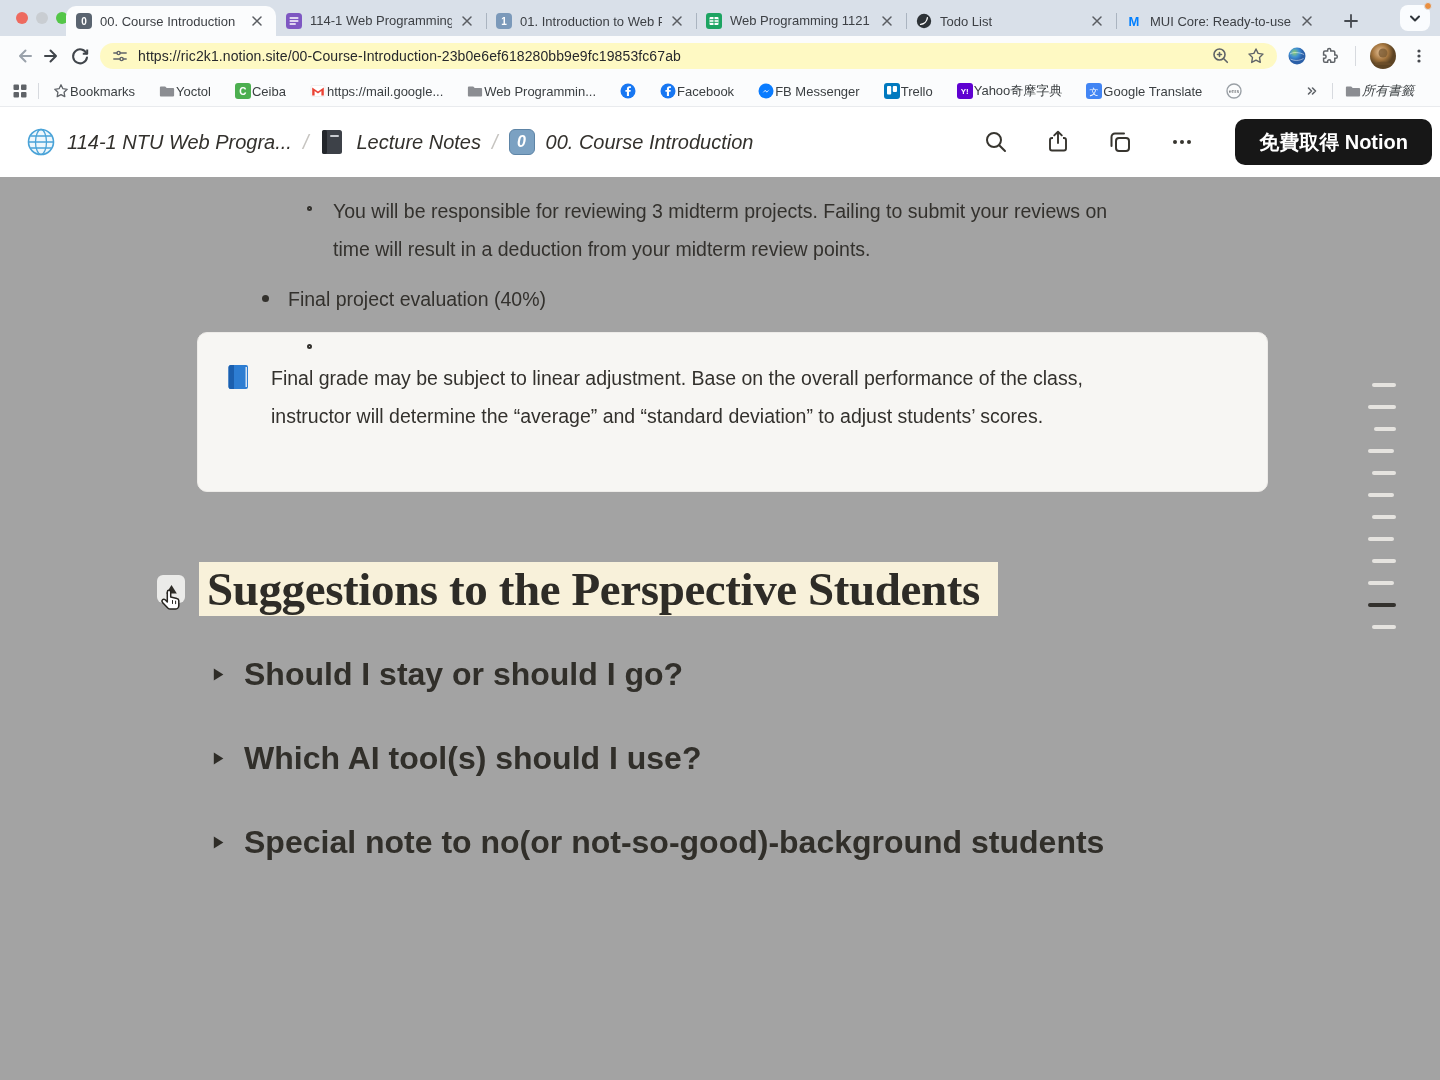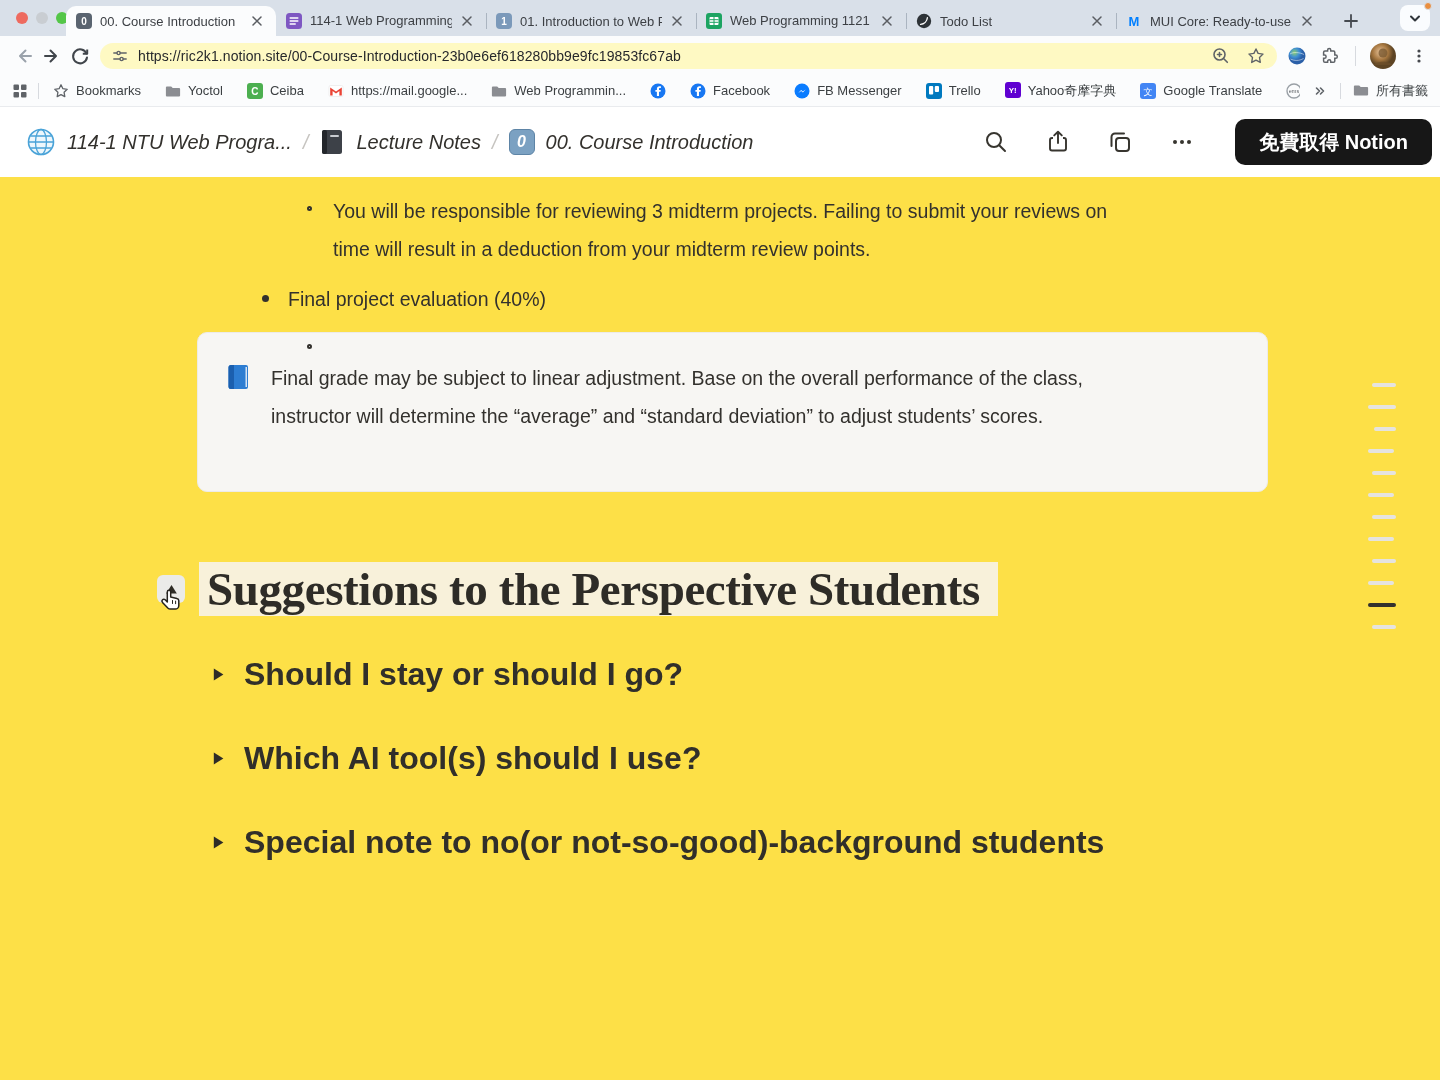--- a/index.html
+++ b/index.html
@@ -34,40 +34,40 @@
   .url-text{font-size:14px;color:#26282c;white-space:nowrap;overflow:hidden;flex:1;min-width:0;letter-spacing:.1px;}
   .url-actions{display:flex;align-items:center;gap:16px;margin-left:12px;flex:none;}
   .tb-right{display:flex;align-items:center;gap:14px;margin-right:12px;flex:none;}
   .vsep{width:1px;height:20px;background:#d7dadf;}
 
   
   .bmbar{position:absolute;top:76px;left:0;right:0;height:31px;background:#fbfcfd;border-bottom:1px solid #e9ebee;display:flex;align-items:center;font-size:13px;color:#3c4043;}
   .bm-apps{margin-left:12px;margin-right:10px;display:flex;}
   .vsep2{width:1px;height:16px;background:#d7dadf;margin-right:14px;flex:none;}
   .bm-list{display:flex;align-items:center;gap:24px;overflow:hidden;flex:1;min-width:0;}
-  .bm{display:flex;gap:7px;white-space:nowrap;flex:none;}
+  .bm{display:flex;align-items:center;gap:1px;white-space:nowrap;flex:none;}
   .bm-ic{width:16px;height:16px;display:flex;align-items:center;justify-content:center;flex:none;}
   .bm-label:empty{display:none;}
-  .bm-right{display:flex;align-items:center;gap:12px;margin:0 12px 0 12px;flex:none;}
+  .bm-right{display:flex;align-items:center;gap:12px;margin:0 26px 0 12px;flex:none;font-style:italic;}
   .favb{display:inline-flex;width:16px;height:16px;border-radius:4px;align-items:center;justify-content:center;color:#fff;font-size:10px;font-weight:700;}
 
   
   .nheader{position:absolute;top:107px;left:0;right:0;height:70px;background:#fff;}
   .ncrumbs{position:absolute;left:26px;top:0;height:100%;display:flex;align-items:center;font-size:20px;color:#33312d;font-weight:500;font-style:italic;}
   .crumb{display:flex;align-items:center;}
   .crumb .sep{color:#c6c4c0;margin:0 11px;font-weight:400;}
   .crumb .sep:empty{display:none;}
   .cic{display:flex;margin-right:11px;}
   .keycap{width:26px;height:26px;border-radius:6px;background:#7ba1c2;border:1.5px solid #5d84a6;color:#fff;font-size:16px;font-weight:700;display:flex;align-items:center;justify-content:center;}
   .nright{position:absolute;right:8px;top:0;height:100%;display:flex;align-items:center;gap:36px;}
   .nbtn{display:flex;}
   .cta{height:46px;padding:0 24px;border-radius:10px;background:var(--cta-bg,#171717);color:#fff;font-size:20px;font-weight:600;display:flex;align-items:center;margin-left:4px;cursor:pointer;}
 
   
-  .npage{position:absolute;top:177px;left:0;right:0;bottom:0;background:#fde047;overflow:hidden;}
+  .npage{position:absolute;top:177px;left:0;right:0;bottom:0;background:#a3a3a3;overflow:hidden;}
   .doc{margin-left:197px;width:1071px;padding-top:15px;font-size:19.5px;color:#33312d;}
   .bullet{position:relative;line-height:38px;margin-bottom:12px;}
   .bullet.l1{padding-left:91px;}
   .bullet.l2{padding-left:136px;}
   .bullet.l1 .dot{position:absolute;left:65px;top:15px;width:7px;height:7px;border-radius:50%;background:#33312d;}
   .bullet.l2 .dot{position:absolute;left:110px;top:14px;width:5px;height:5px;border:2px solid #33312d;border-radius:50%;}
   .bullet.l1 .txt{display:block;max-width:900px;}
   .bullet.l2 .txt{display:block;max-width:800px;}
   .callout{margin-top:14px;width:1071px;height:160px;background:#f7f6f3;border:1px solid #edebe8;border-radius:10px;display:flex;padding:26px 60px 0 26px;overflow:hidden;}
   .co-ic{flex:none;margin-top:3px;display:flex;}

